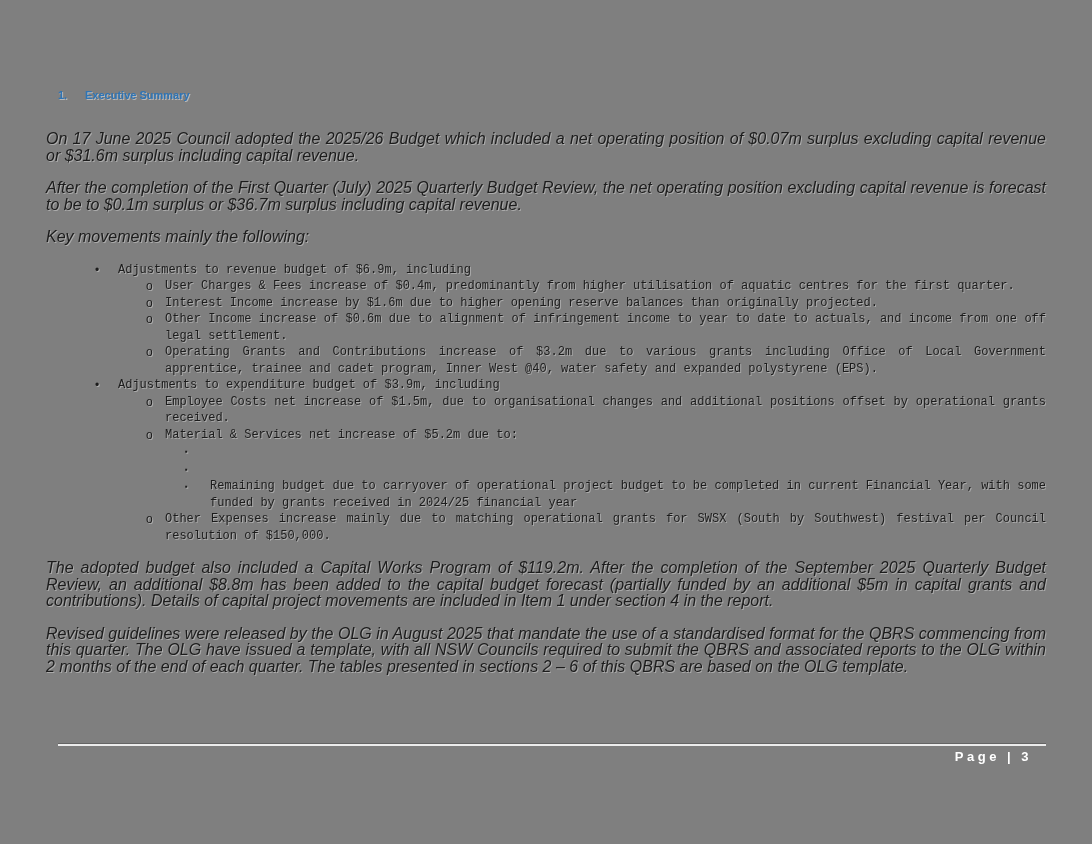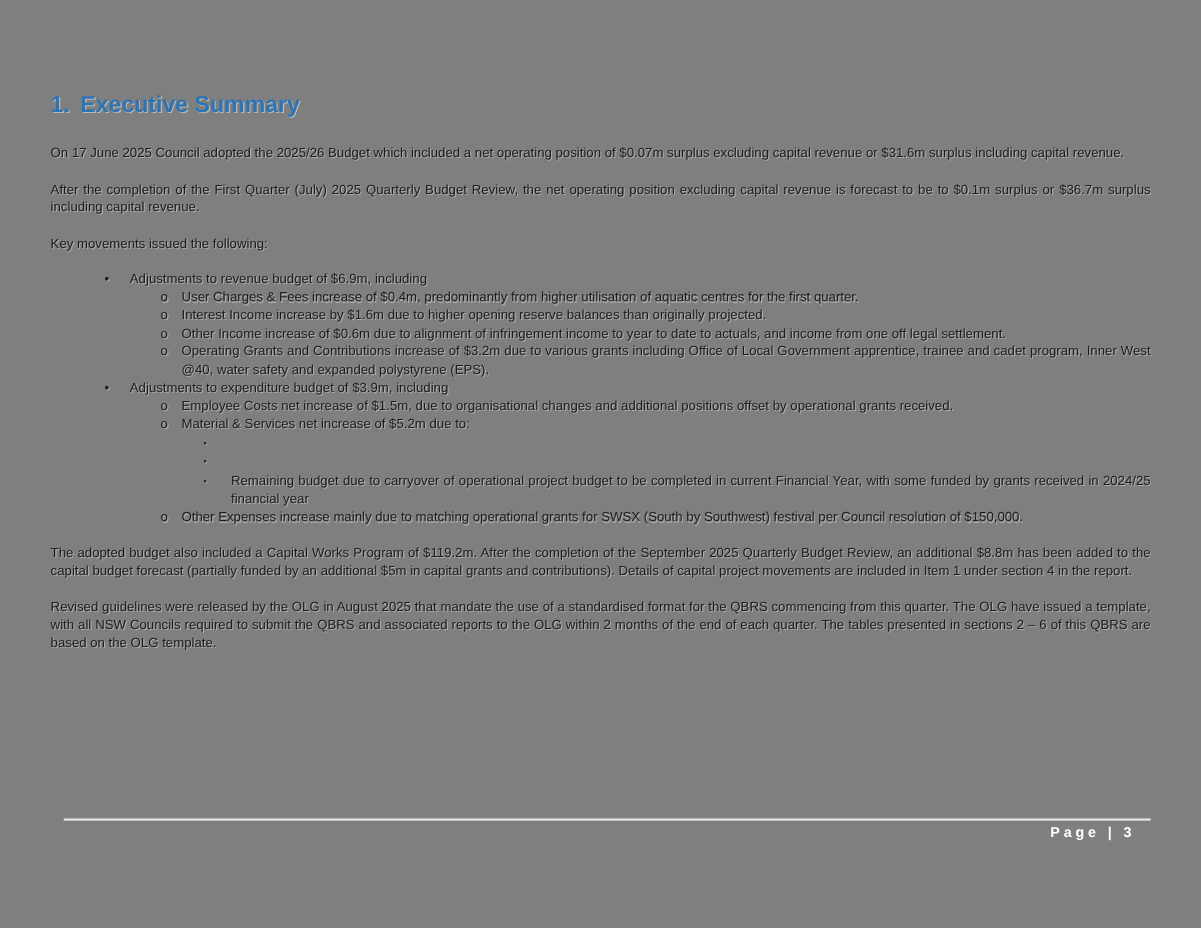--- a/index.html
+++ b/index.html
@@ -17,46 +17,47 @@
   .content {
     position: absolute;
     left: 46px;
     top: 0;
     width: 1000px;
     padding-top: 84px;
     color: #1c1c1c;
     text-shadow: 1px 1px 0 rgba(255,255,255,0.35);
   }
   .doc-heading {
-    margin: 0 0 24px 0;
-    font-size: 21px;
+    margin: 0 0 24px 12px;
+    font-size: 11px;
     font-weight: bold;
     color: #2e74b5;
     line-height: 23px;
     text-shadow: 1px 1px 0 rgba(255,255,255,0.45);
   }
   .doc-heading .h-num {
     display: inline-block;
     width: 27px;
   }
   .para {
     margin: 4px 0 16px 0;
-    font-size: 12px;
+    font-size: 16px;
     line-height: 16.5px;
     text-align: justify;
+    font-style: italic;
   }
   .para.no-justify { text-align: left; }
   .bullet-list { margin: 0 0 16px 0; }
   .li {
     display: flex;
     font-size: 12px;
     line-height: 16.5px;
   }
   .li .marker { flex: none; }
-  .li .txt { flex: 1 1 auto; text-align: justify; }
+  .li .txt { flex: 1 1 auto; text-align: justify; font-family: Liberation Mono, monospace; }
   .l1 { padding-left: 49px; }
   .l1 .marker { width: 23px; }
   .l2 { padding-left: 100px; }
   .l2 .marker { width: 19px; }
   .l3 { padding-left: 139px; }
   .l3 .marker { width: 25px; }
   .l3 .marker span { font-size: 8px; vertical-align: 1px; }
   .footer {
     position: absolute;
     left: 58px;
@@ -84,21 +85,21 @@
 <div class="content">
 
   <h1 class="doc-heading">
     <span class="h-num">1.</span><span>Executive Summary</span>
   </h1>
 
   <p class="para">On 17 June 2025 Council adopted the 2025/26 Budget which included a net operating position of $0.07m surplus excluding capital revenue or $31.6m surplus including capital revenue.</p>
 
   <p class="para">After the completion of the First Quarter (July) 2025 Quarterly Budget Review, the net operating position excluding capital revenue is forecast to be to $0.1m surplus or $36.7m surplus including capital revenue.</p>
 
-  <p class="para no-justify">Key movements issued the following:</p>
+  <p class="para no-justify">Key movements mainly the following:</p>
 
   <div class="bullet-list">
 
     <div class="li l1">
       <span class="marker">•</span>
       <span class="txt">Adjustments to revenue budget of $6.9m, including</span>
     </div>
 
     <div class="li l2">
       <span class="marker">o</span>

